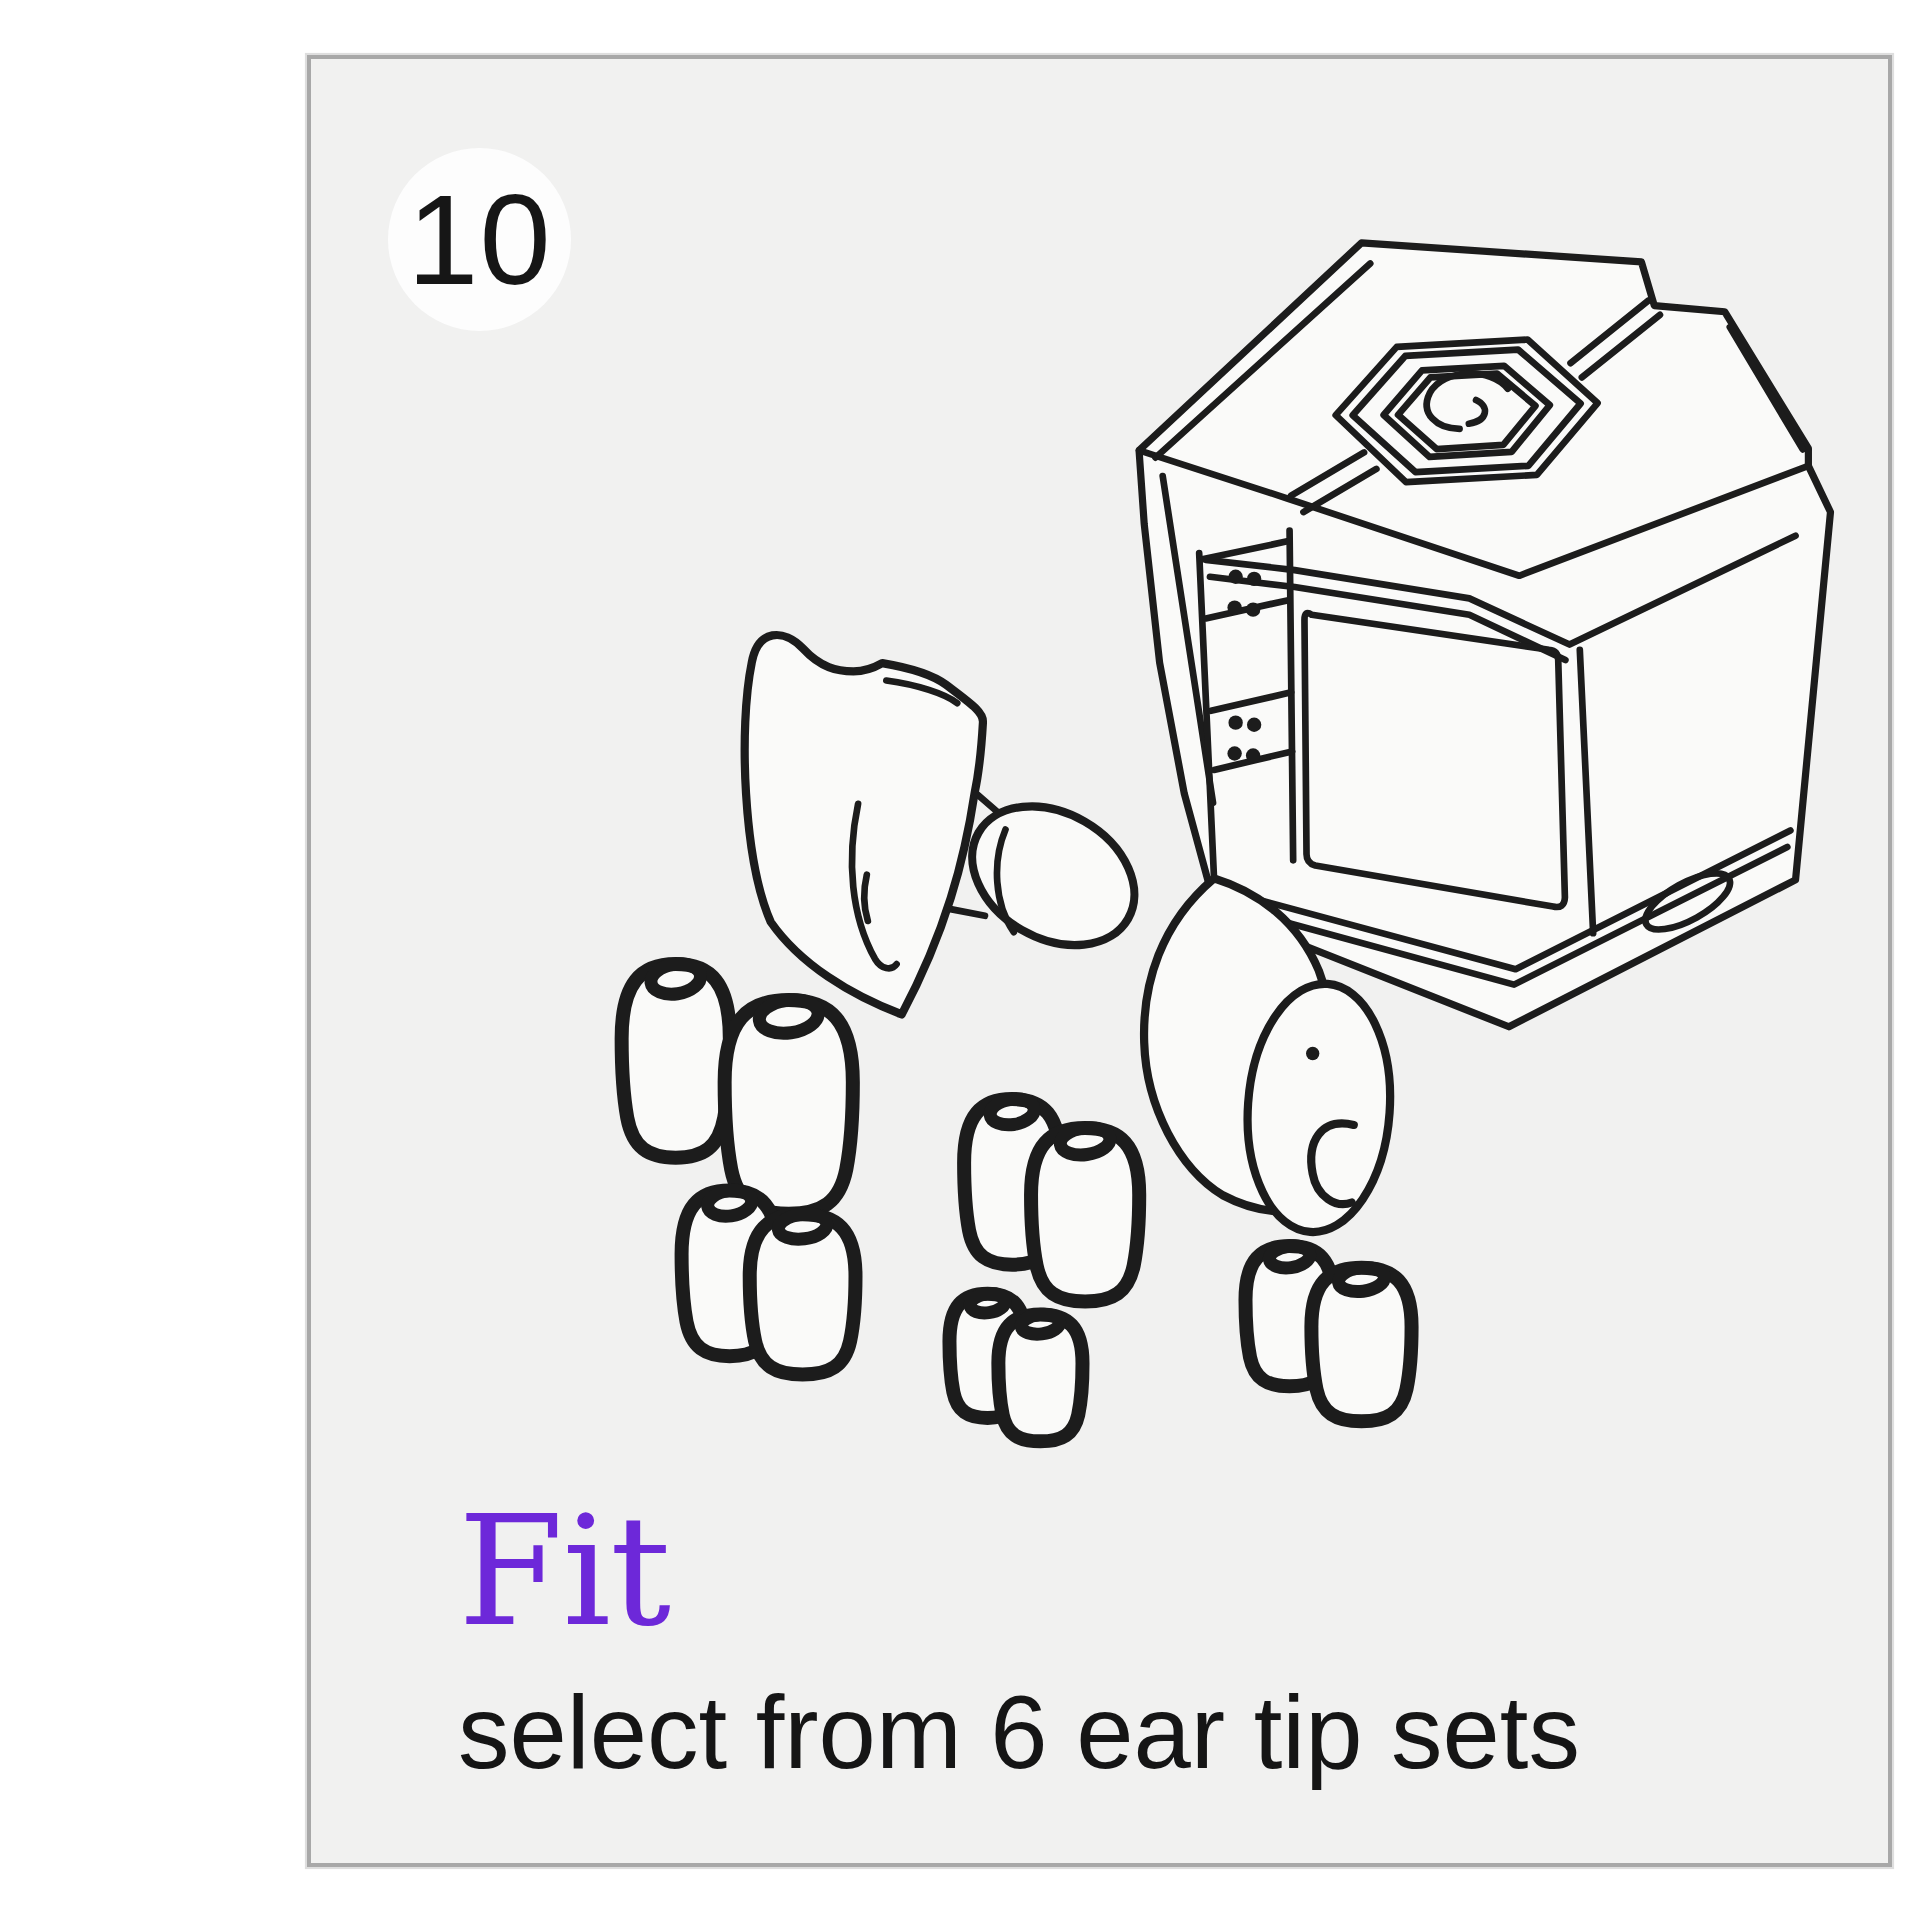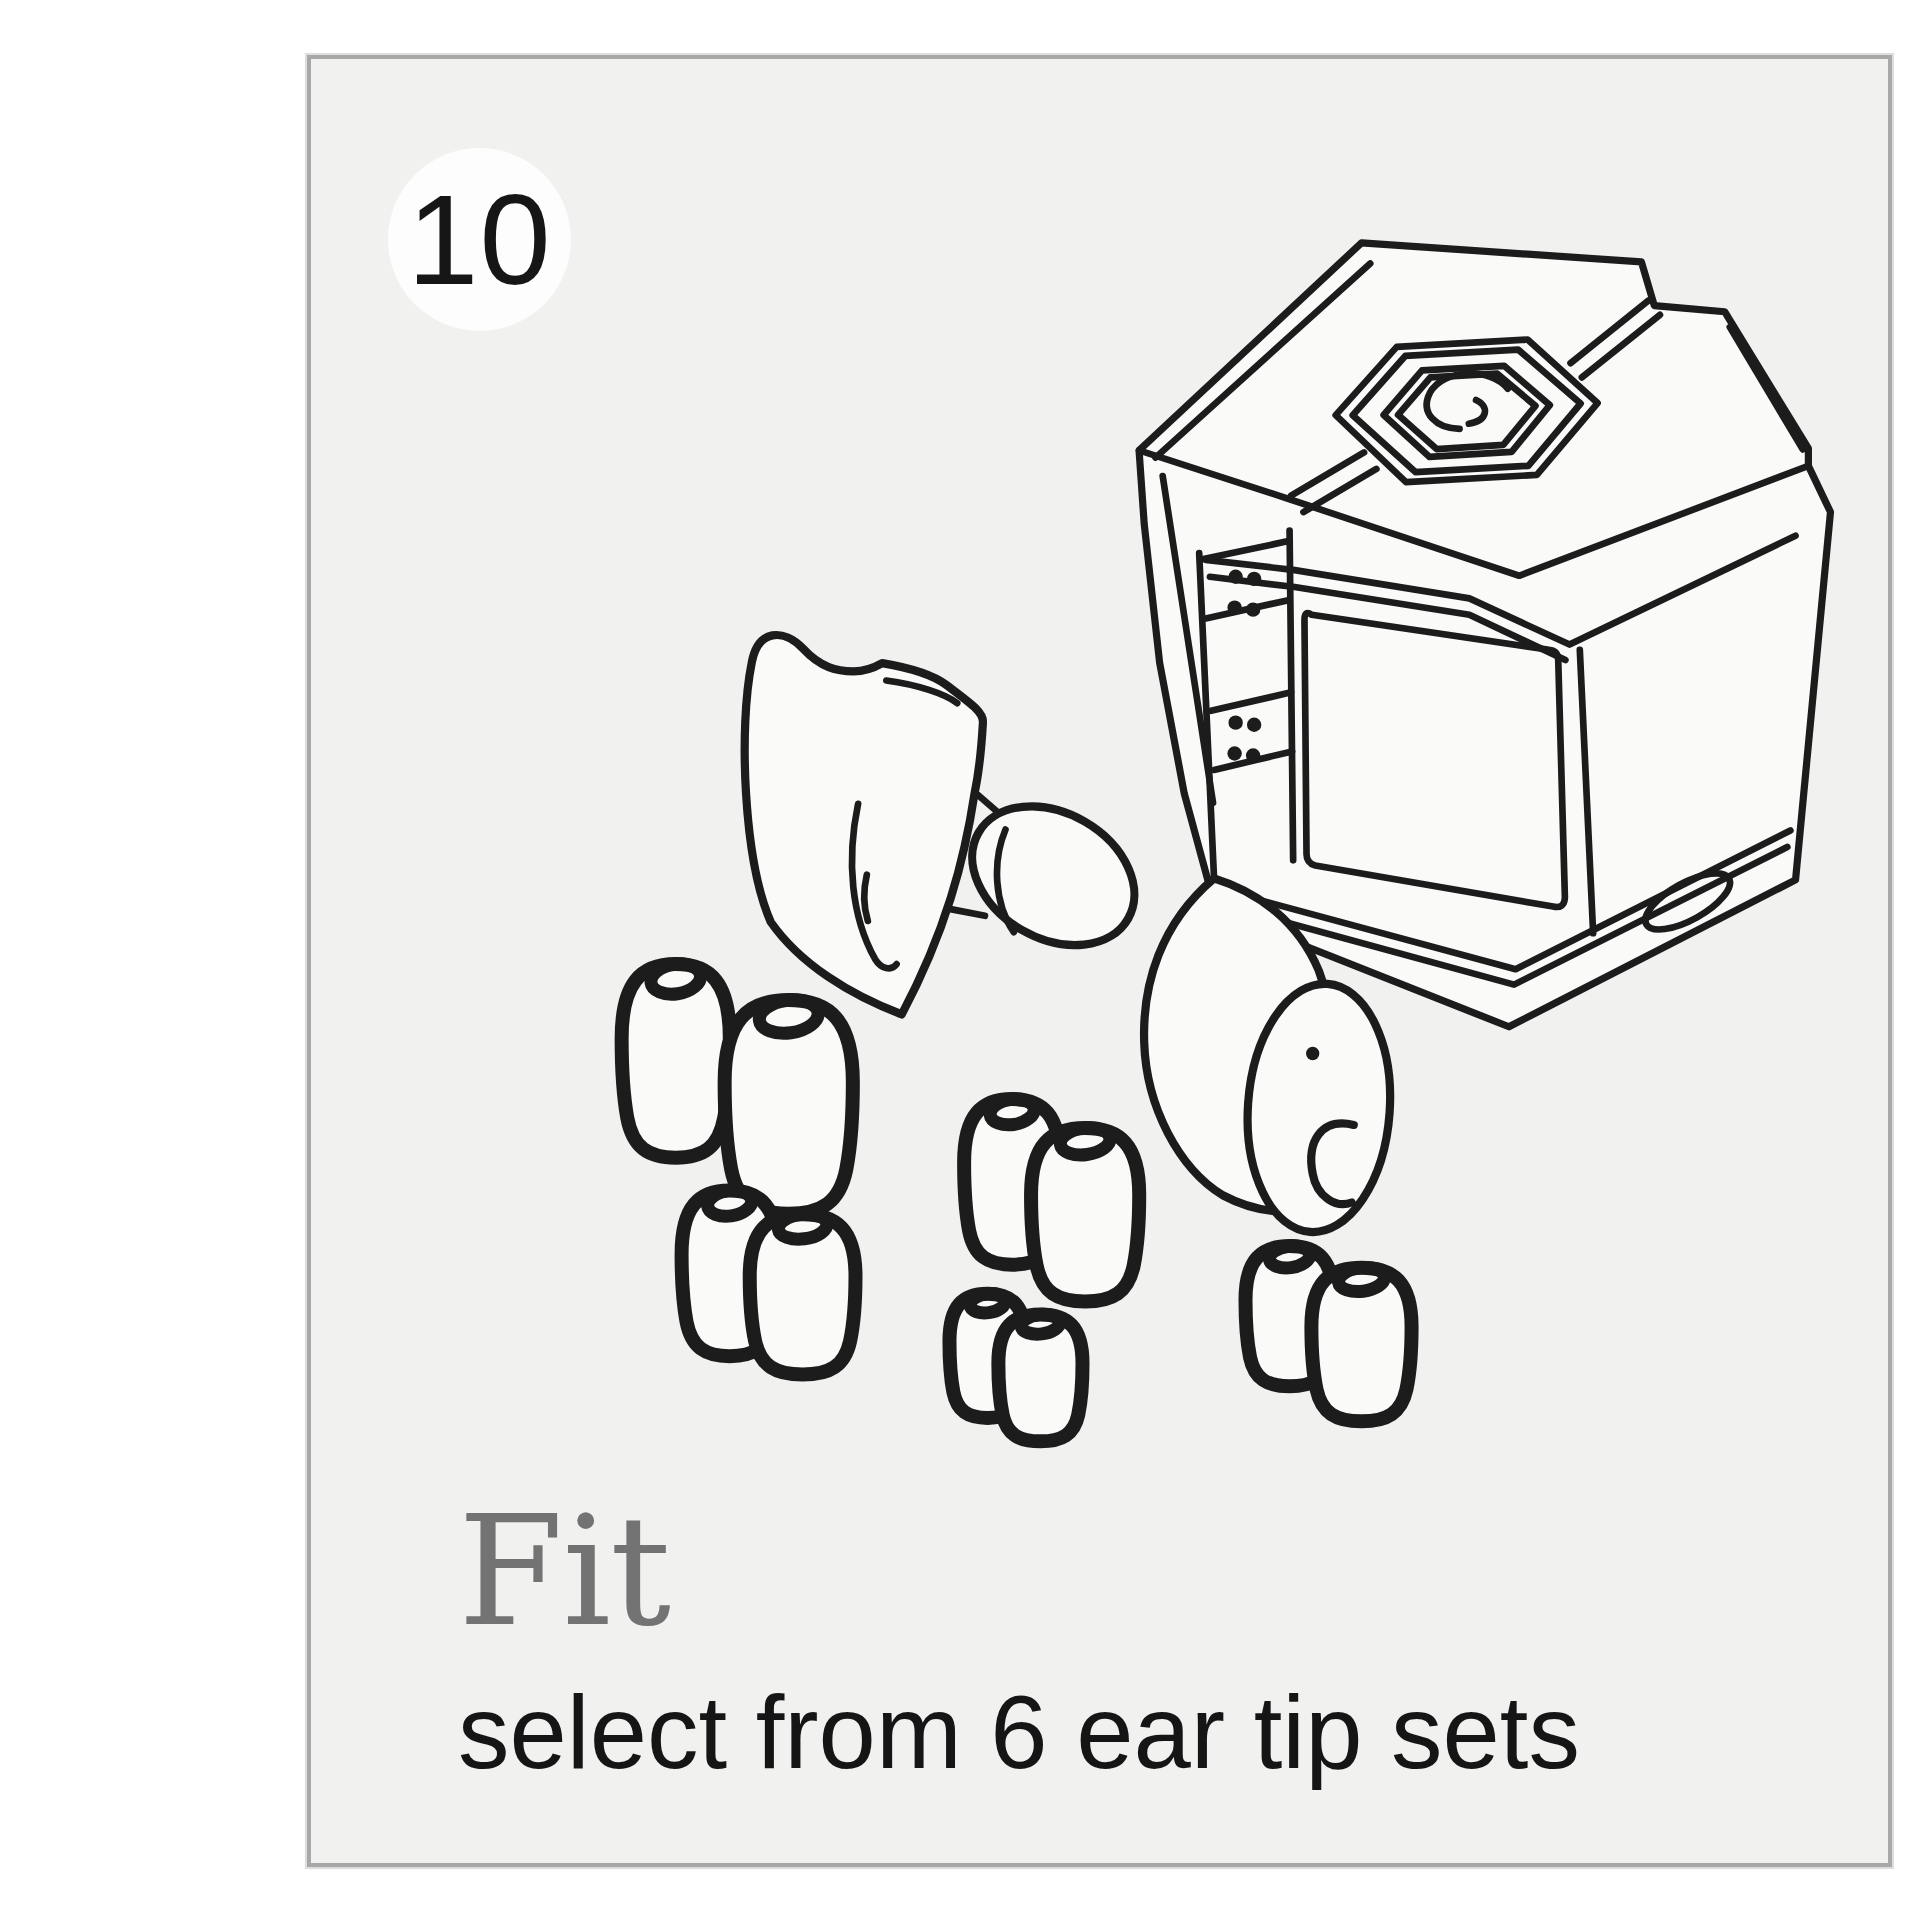--- a/index.html
+++ b/index.html
@@ -47,21 +47,21 @@
     color: #161616;
     letter-spacing: 1px;
   }
   .title {
     position: absolute;
     left: 147px;
     top: 1437px;
     font-family: "DejaVu Serif", serif;
     font-size: 152px;
     line-height: 1;
-    color: #737373;
+    color: #6d28d9;
     letter-spacing: -1px;
     white-space: nowrap;
   }
   .subtitle {
     position: absolute;
     left: 147px;
     top: 1617px;
     font-family: "Liberation Sans", sans-serif;
     font-size: 103px;
     line-height: 1.1;

